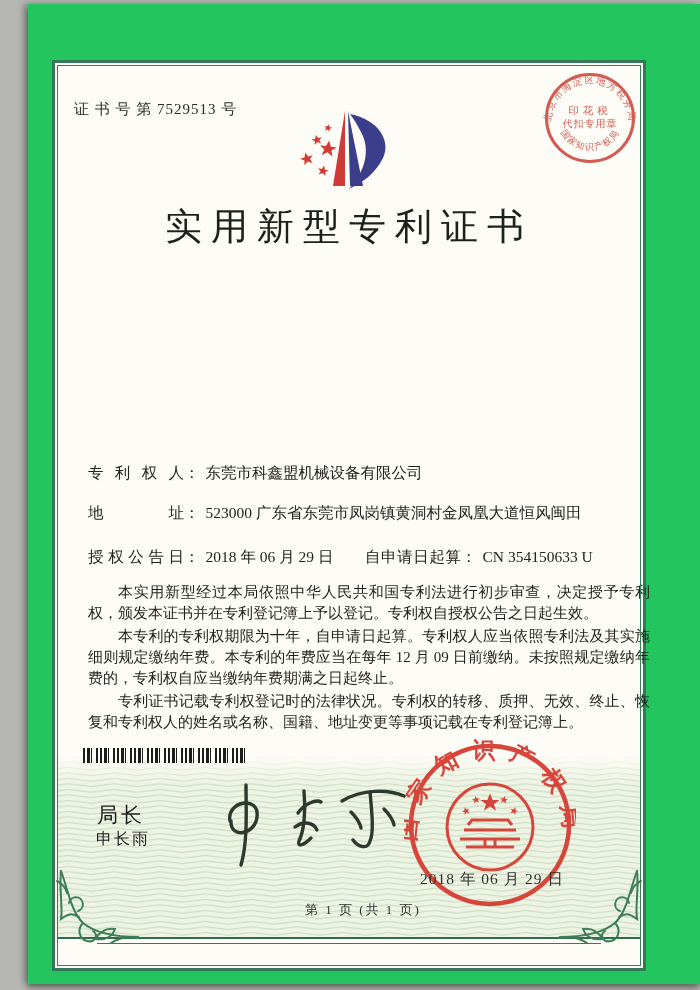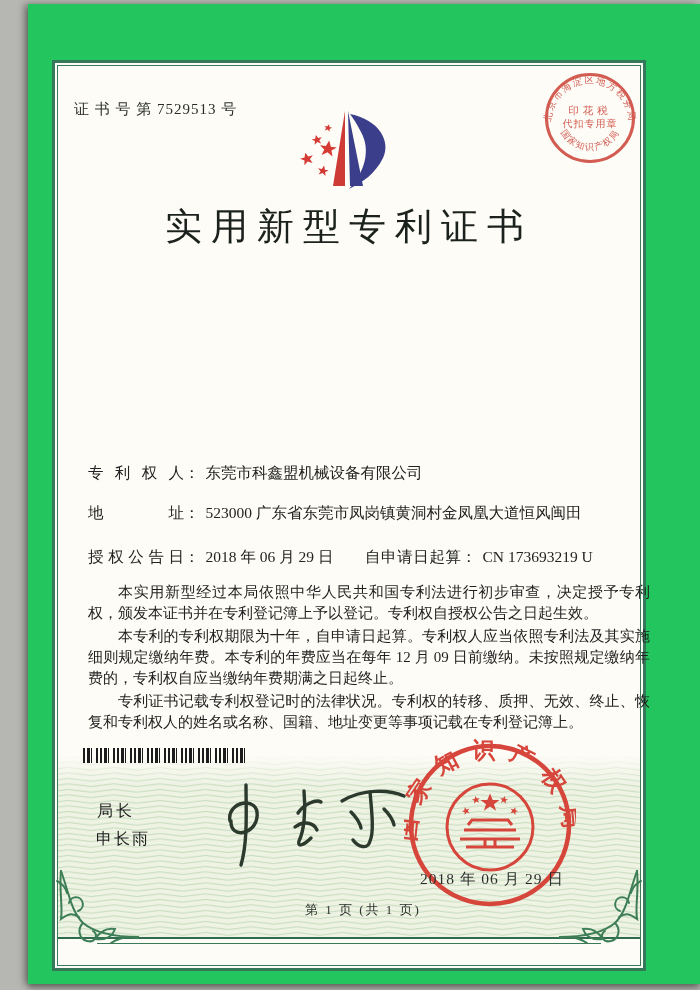--- a/index.html
+++ b/index.html
@@ -49,21 +49,21 @@
       #1c1c1c 13px 15px,transparent 15px 17px);
   }
   .band{
     position:absolute;left:2px;right:2px;top:692px;height:182px;z-index:1;
     background:#eef3e4;border-bottom:2px solid #2f6b4e;
   }
   .band .waves{position:absolute;inset:0;width:100%;height:100%;}
   .band .fade{position:absolute;left:0;right:0;top:0;height:30px;
     background:linear-gradient(#fdfcf6,rgba(253,252,246,0));}
   .band .underline2{position:absolute;left:40px;right:40px;bottom:-7px;height:1px;background:#3a7a58;}
-  .director-title{position:absolute;left:42px;top:738px;font-size:16px;letter-spacing:3px;color:#1d1d1d;z-index:3;}
+  .director-title{position:absolute;left:42px;top:738px;font-size:21px;letter-spacing:3px;color:#1d1d1d;z-index:3;}
   .director-name{position:absolute;left:41px;top:766px;font-size:16px;letter-spacing:2px;color:#1d1d1d;z-index:3;}
   .signature{position:absolute;left:145px;top:716px;width:220px;height:92px;z-index:3;}
   .seal{position:absolute;left:349px;top:676px;width:172px;height:172px;z-index:4;opacity:.93;}
   .flourish{position:absolute;width:84px;height:92px;z-index:2;}
   .flourish.left{left:0;top:806px;}
   .flourish.right{right:0;top:806px;transform:scaleX(-1);}
   .footer{
     position:absolute;left:0;right:0;top:838px;text-align:center;z-index:2;
     font-size:13px;letter-spacing:2px;color:#2f332f;padding-left:28px;
   }
@@ -109,21 +109,21 @@
 
     <div class="row" style="top:400px">
       <span class="lbl">专利权人</span><span class="colon">：</span><span class="val">东莞市科鑫盟机械设备有限公司</span>
     </div>
     <div class="row" style="top:440px">
       <span class="lbl">地址</span><span class="colon">：</span><span class="val">523000 广东省东莞市凤岗镇黄洞村金凤凰大道恒风闽田</span>
     </div>
     <div class="row" style="top:484px">
       <span class="lbl">授权公告日</span><span class="colon">：</span><span class="val">2018 年 06 月 29 日</span>
       <span class="pair2">
-        <span class="lbl">自申请日起算</span><span class="colon">：</span><span class="val">CN 173693219 U</span>
+        <span class="lbl">自申请日起算</span><span class="colon">：</span><span class="val">CN 354150633 U</span>
       </span>
     </div>
 
     <div class="paras">
       <p>本实用新型经过本局依照中华人民共和国专利法进行初步审查，决定授予专利权，颁发本证书并在专利登记簿上予以登记。专利权自授权公告之日起生效。</p>
       <p>本专利的专利权期限为十年，自申请日起算。专利权人应当依照专利法及其实施细则规定缴纳年费。本专利的年费应当在每年 12 月 09 日前缴纳。未按照规定缴纳年费的，专利权自应当缴纳年费期满之日起终止。</p>
       <p>专利证书记载专利权登记时的法律状况。专利权的转移、质押、无效、终止、恢复和专利权人的姓名或名称、国籍、地址变更等事项记载在专利登记簿上。</p>
     </div>
 
     <div class="band">

